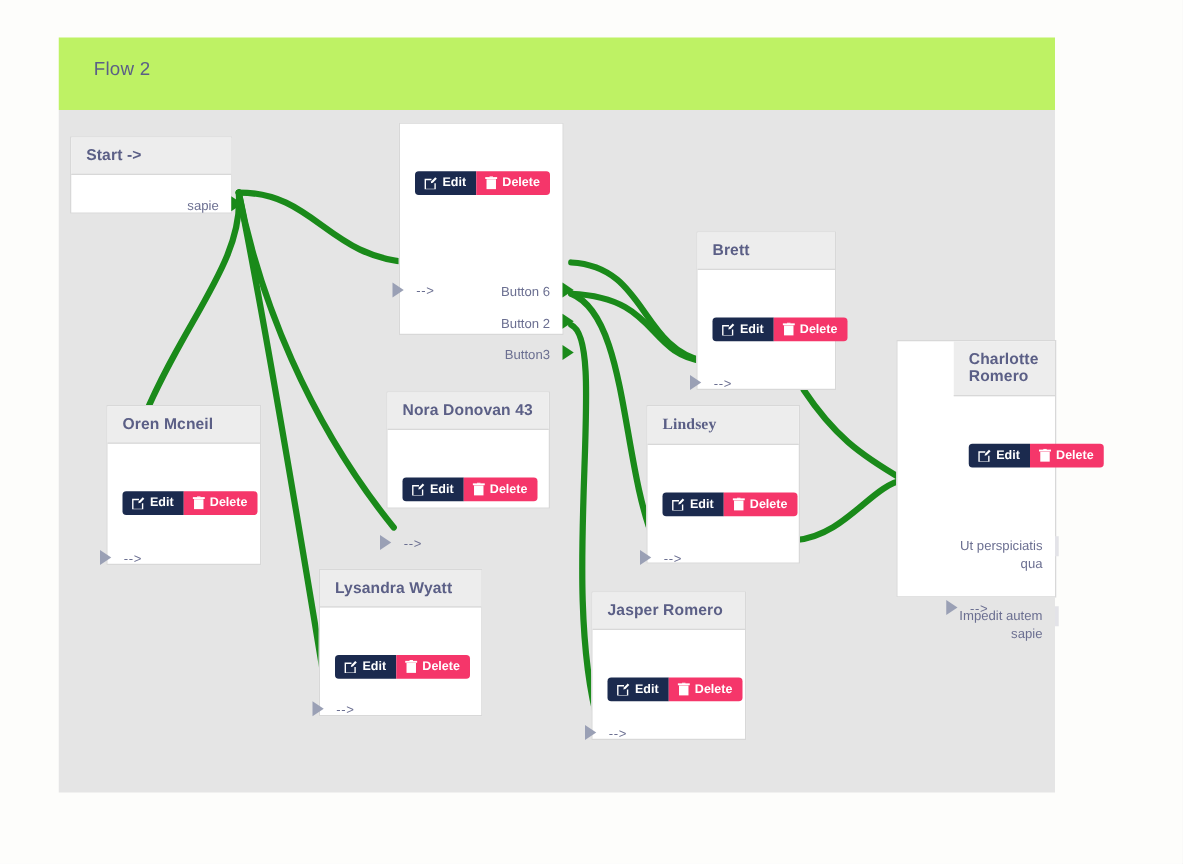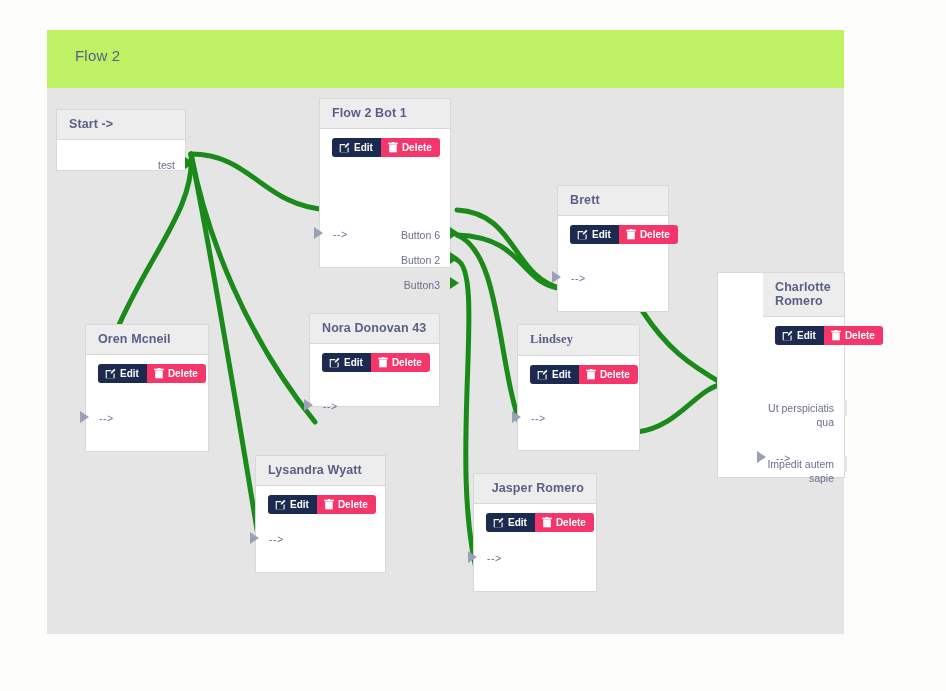--- a/index.html
+++ b/index.html
@@ -88,20 +88,21 @@
     background: #ededed;
   }
   .node-body {
     position: relative;
     height: calc(100% - 31px);
   }
   .node-toolbar {
     padding: 9px 0 0 12px;
     display: flex;
     align-items: flex-end;
+    margin-top: 29px;
   }
   .btn {
     display: inline-flex;
     align-items: center;
     gap: 4px;
     font-size: 10px;
     font-weight: bold;
     color: #ffffff;
     padding: 4px 8px 4px 7px;
     border: none;
@@ -177,26 +178,25 @@
         <path class="edge-path" d="M 410,147 C 455,165 450,280 476,344" stroke="#1a8a1a"></path>
         <path class="edge-path" d="M 410,172 C 440,185 400,380 432,492" stroke="#1a8a1a"></path>
         <path class="edge-path" d="M 596,224 C 620,260 640,275 676,296" stroke="#1a8a1a"></path>
         <path class="edge-path" d="M 590,344 C 630,340 650,300 676,296" stroke="#1a8a1a"></path>
       </svg>
 
     <div id="nodes-layer">
         <div class="node start-node" style="left: 9px; top: 21px; width: 130px; height: 62px;">
           <div class="node-header" style="background: rgb(237, 237, 237);">Start -&gt;</div>
           <div class="node-body">
-            <div class="port-out" style="top: 18px;">test</div>
+            <div class="port-out" style="top: 18px;">sapie</div>
             <div class="port-marker-out" style="right: -9px; top: 17px;"></div>
           </div>
         </div>
         <div class="node" style="left: 272px; top: 10px; width: 132px; height: 170px;">
-          <div class="node-header" style="background: rgb(237, 237, 237);">Flow 2 Bot 1</div>
           <div class="node-body">
             <div class="node-toolbar">
               <button class="btn btn-edit" style="background: rgb(27, 42, 78);">
                 <svg width="11" height="11" viewBox="0 0 16 16">
                   <path d="M1 3h8v1.6H2.6v9.8h9.8V8H14v7H1z" fill="#ffffff"></path>
                   <path d="M14.6 1.2 10 5.8 9.4 8.2l2.4-.6 4.6-4.6z" fill="#ffffff" transform="translate(-1.2,0)"></path>
                 </svg>
                 <span>Edit</span>
               </button>
               <button class="btn btn-delete" style="background: rgb(245, 54, 106);">
@@ -360,21 +360,21 @@
                   <rect x="5" y="0" width="4" height="1.4" fill="#ffffff"></rect>
                 </svg>
                 <span>Delete</span>
               </button>
             </div>
             <div class="port-in" style="left: 13px; top: 47px;">--&gt;</div>
             <div class="port-marker-in" style="left: -6px; top: 46px;"></div>
           </div>
         </div>
         <div class="node" style="left: 426px; top: 385px; width: 124px; height: 119px;">
-          <div class="node-header" style="background: rgb(237, 237, 237); text-align: right;">Jasper Romero</div>
+          <div class="node-header" style="background: rgb(237, 237, 237);">Jasper Romero</div>
           <div class="node-body">
             <div class="node-toolbar">
               <button class="btn btn-edit" style="background: rgb(27, 42, 78);">
                 <svg width="11" height="11" viewBox="0 0 16 16">
                   <path d="M1 3h8v1.6H2.6v9.8h9.8V8H14v7H1z" fill="#ffffff"></path>
                   <path d="M14.6 1.2 10 5.8 9.4 8.2l2.4-.6 4.6-4.6z" fill="#ffffff" transform="translate(-1.2,0)"></path>
                 </svg>
                 <span>Edit</span>
               </button>
               <button class="btn btn-delete" style="background: rgb(245, 54, 106);">

